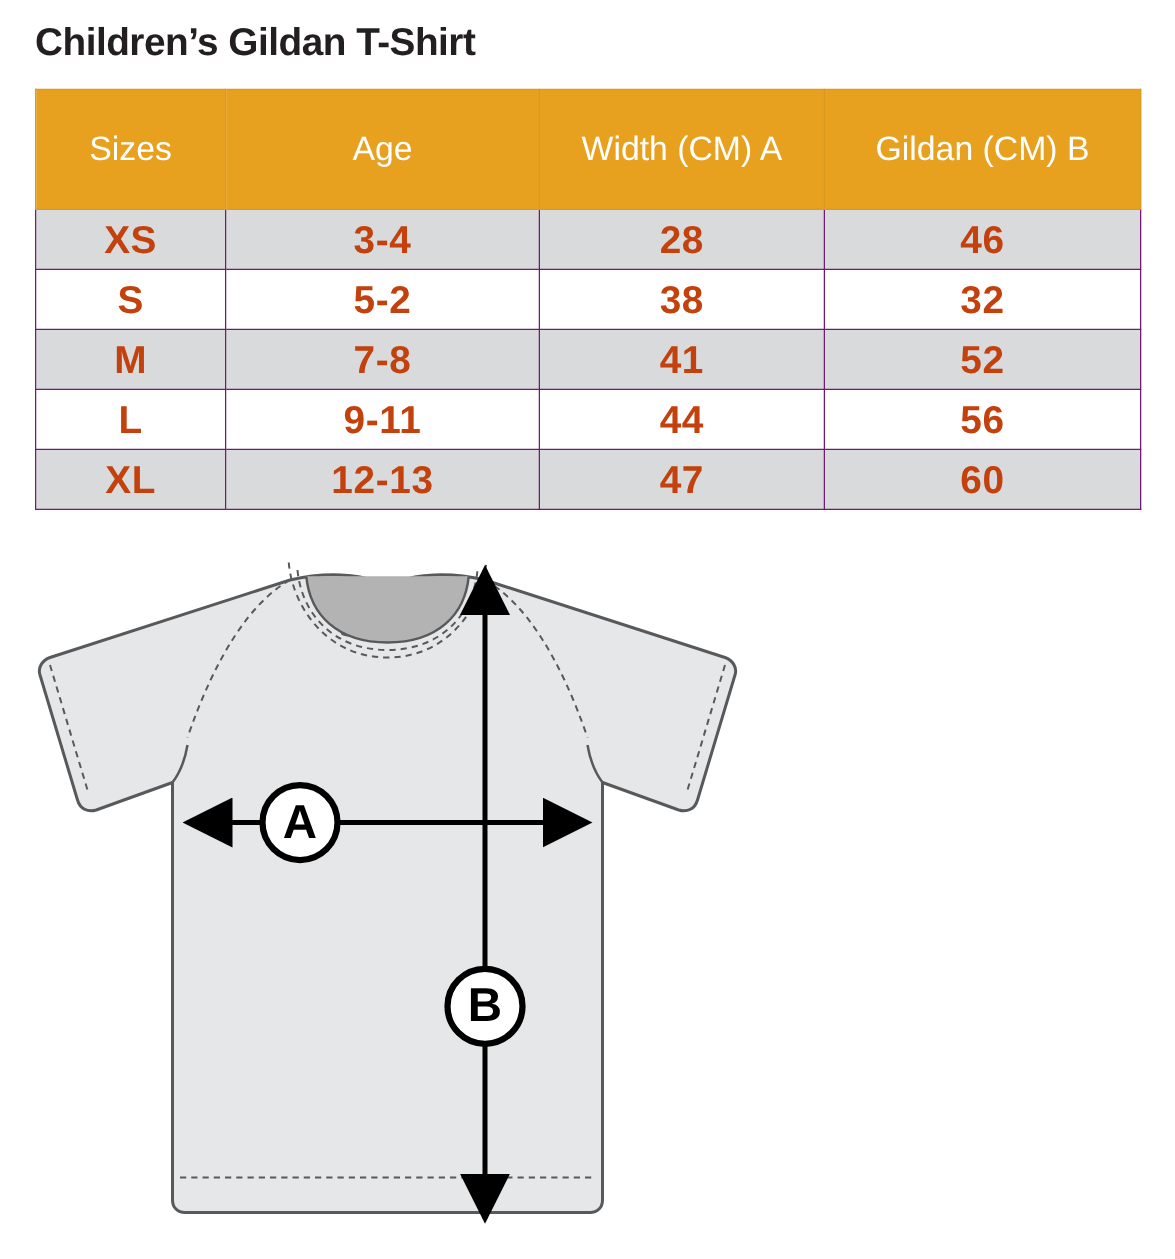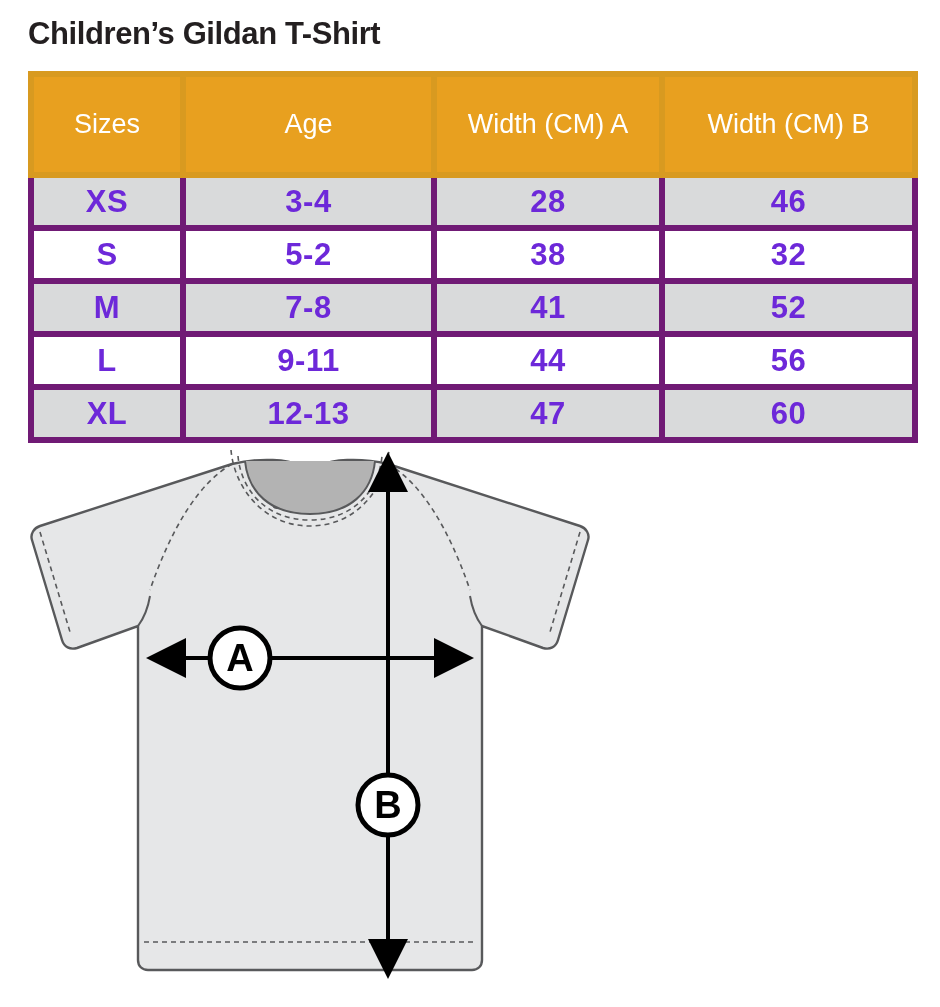--- a/index.html
+++ b/index.html
@@ -34,36 +34,36 @@
   table.size-table {
     position: absolute;
     left: 28px;
     top: 71px;
     width: 884px;
     border-collapse: collapse;
     table-layout: fixed;
   }
   table.size-table th,
   table.size-table td {
-    border: 6px solid #701a75;
+    border: 1px solid #701a75;
     text-align: center;
     padding: 0;
   }
   table.size-table thead th {
     background: #e8a01f;
     color: #ffffff;
     font-size: 27px;
     font-weight: normal;
     height: 95px;
     border-color: #d89a20;
   }
   table.size-table tbody td {
     font-size: 31px;
     font-weight: bold;
-    color: #6d28d9;
+    color: #c2410c;
     height: 47px;
     letter-spacing: 0.5px;
   }
   table.size-table tbody tr.shade td {
     background: #d9dadb;
   }
   table.size-table tbody tr.plain td {
     background: #ffffff;
   }
   .col-sizes   { width: 152px; }
@@ -92,21 +92,21 @@
       <col class="col-sizes">
       <col class="col-age">
       <col class="col-width">
       <col class="col-length">
     </colgroup>
     <thead>
       <tr>
         <th>Sizes</th>
         <th>Age</th>
         <th>Width (CM) A</th>
-        <th>Width  (CM) B</th>
+        <th>Gildan  (CM) B</th>
       </tr>
     </thead>
     <tbody>
       <tr class="shade">
         <td>XS</td>
         <td>3-4</td>
         <td>28</td>
         <td>46</td>
       </tr>
       <tr class="plain">

